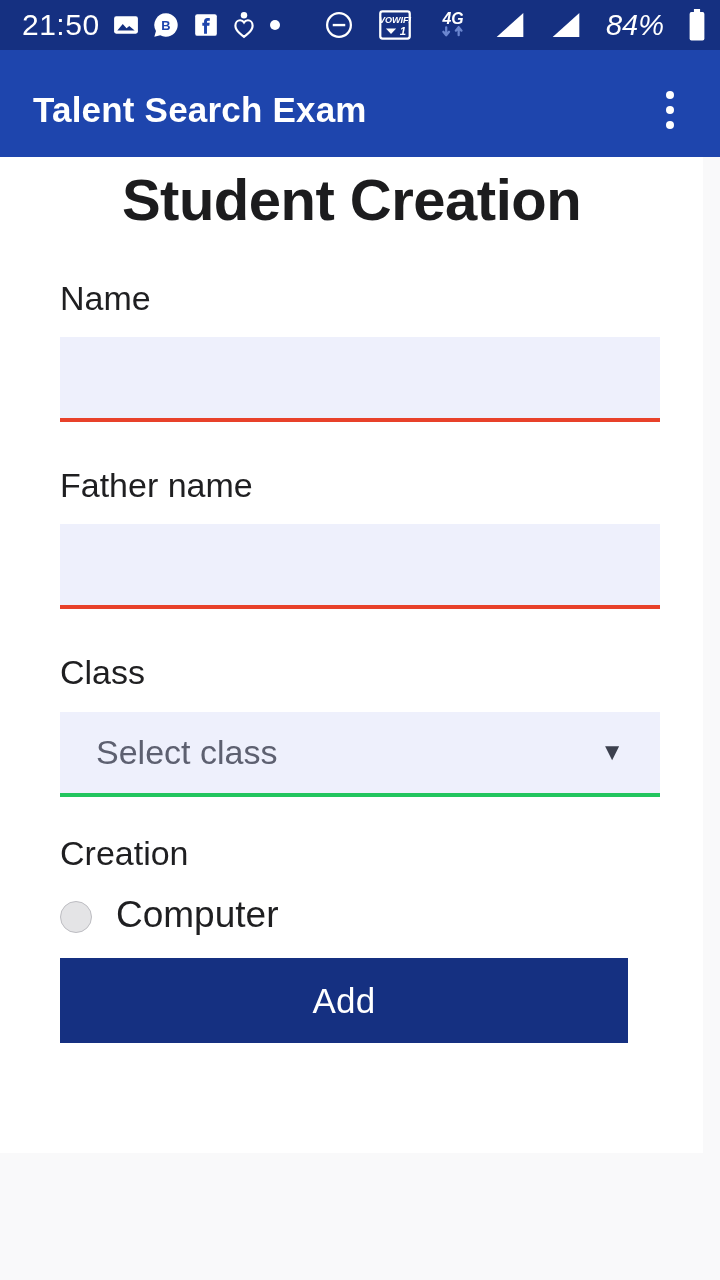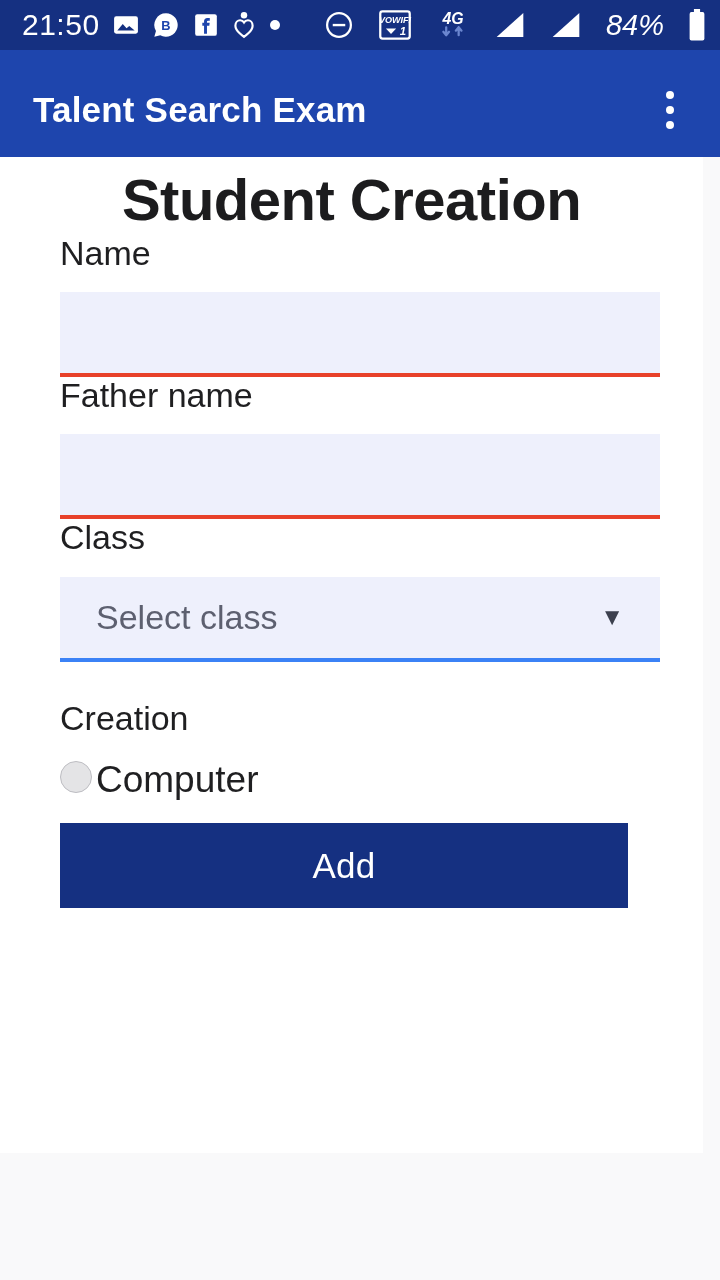--- a/index.html
+++ b/index.html
@@ -49,48 +49,48 @@
     height:996px; background:#fff;
     padding:0 60px;
   }
   .page-title {
     text-align:center; font-size:58px; font-weight:700; color:#1c1c1e;
     letter-spacing:-.5px; padding-top:8px; line-height:1.2;
   }
 
   .field-label {
     font-size:34px; color:#1f1f21; font-weight:400;
-    margin-bottom:20px; line-height:1.1;
+    margin-top:45px; margin-bottom:20px; line-height:1.1;
   }
   .field-label.tight { margin-top:38px; }
 
   .text-input {
     display:block; width:600px; height:85px;
     background:#eef0fc; border:none;
     border-bottom:4px solid #e8412a;
     font-size:32px; font-family:inherit; color:#1f1f21;
     padding:0 14px; outline:none;
   }
   .text-input::placeholder { color:#9a9aa0; }
 
   .select-wrap { position:relative; width:600px; }
   .select-box {
     display:flex; align-items:center;
     width:600px; height:85px;
     background:#eef0fc;
-    border-bottom:4px solid #3b82f6;
+    border-bottom:4px solid #22c55e;
     padding:0 36px; cursor:pointer;
   }
   .select-value { font-size:34px; color:#5d6070; font-weight:400; }
   .select-caret {
     margin-left:auto; font-size:24px; color:#3c404e; line-height:1;
   }
 
   .radio-row {
-    display:flex; align-items:flex-start; gap:4px;
+    display:flex; align-items:flex-end; gap:24px;
     margin-top:24px; cursor:pointer; width:max-content;
   }
   .radio-dot {
     width:32px; height:32px; border-radius:50%;
     background:#e4e4e6; border:1px solid #bdbdc2; flex:none;
   }
   .radio-label { font-size:37px; color:#1f1f21; line-height:1; }
 
   .add-button {
     display:block; width:568px; height:85px;

